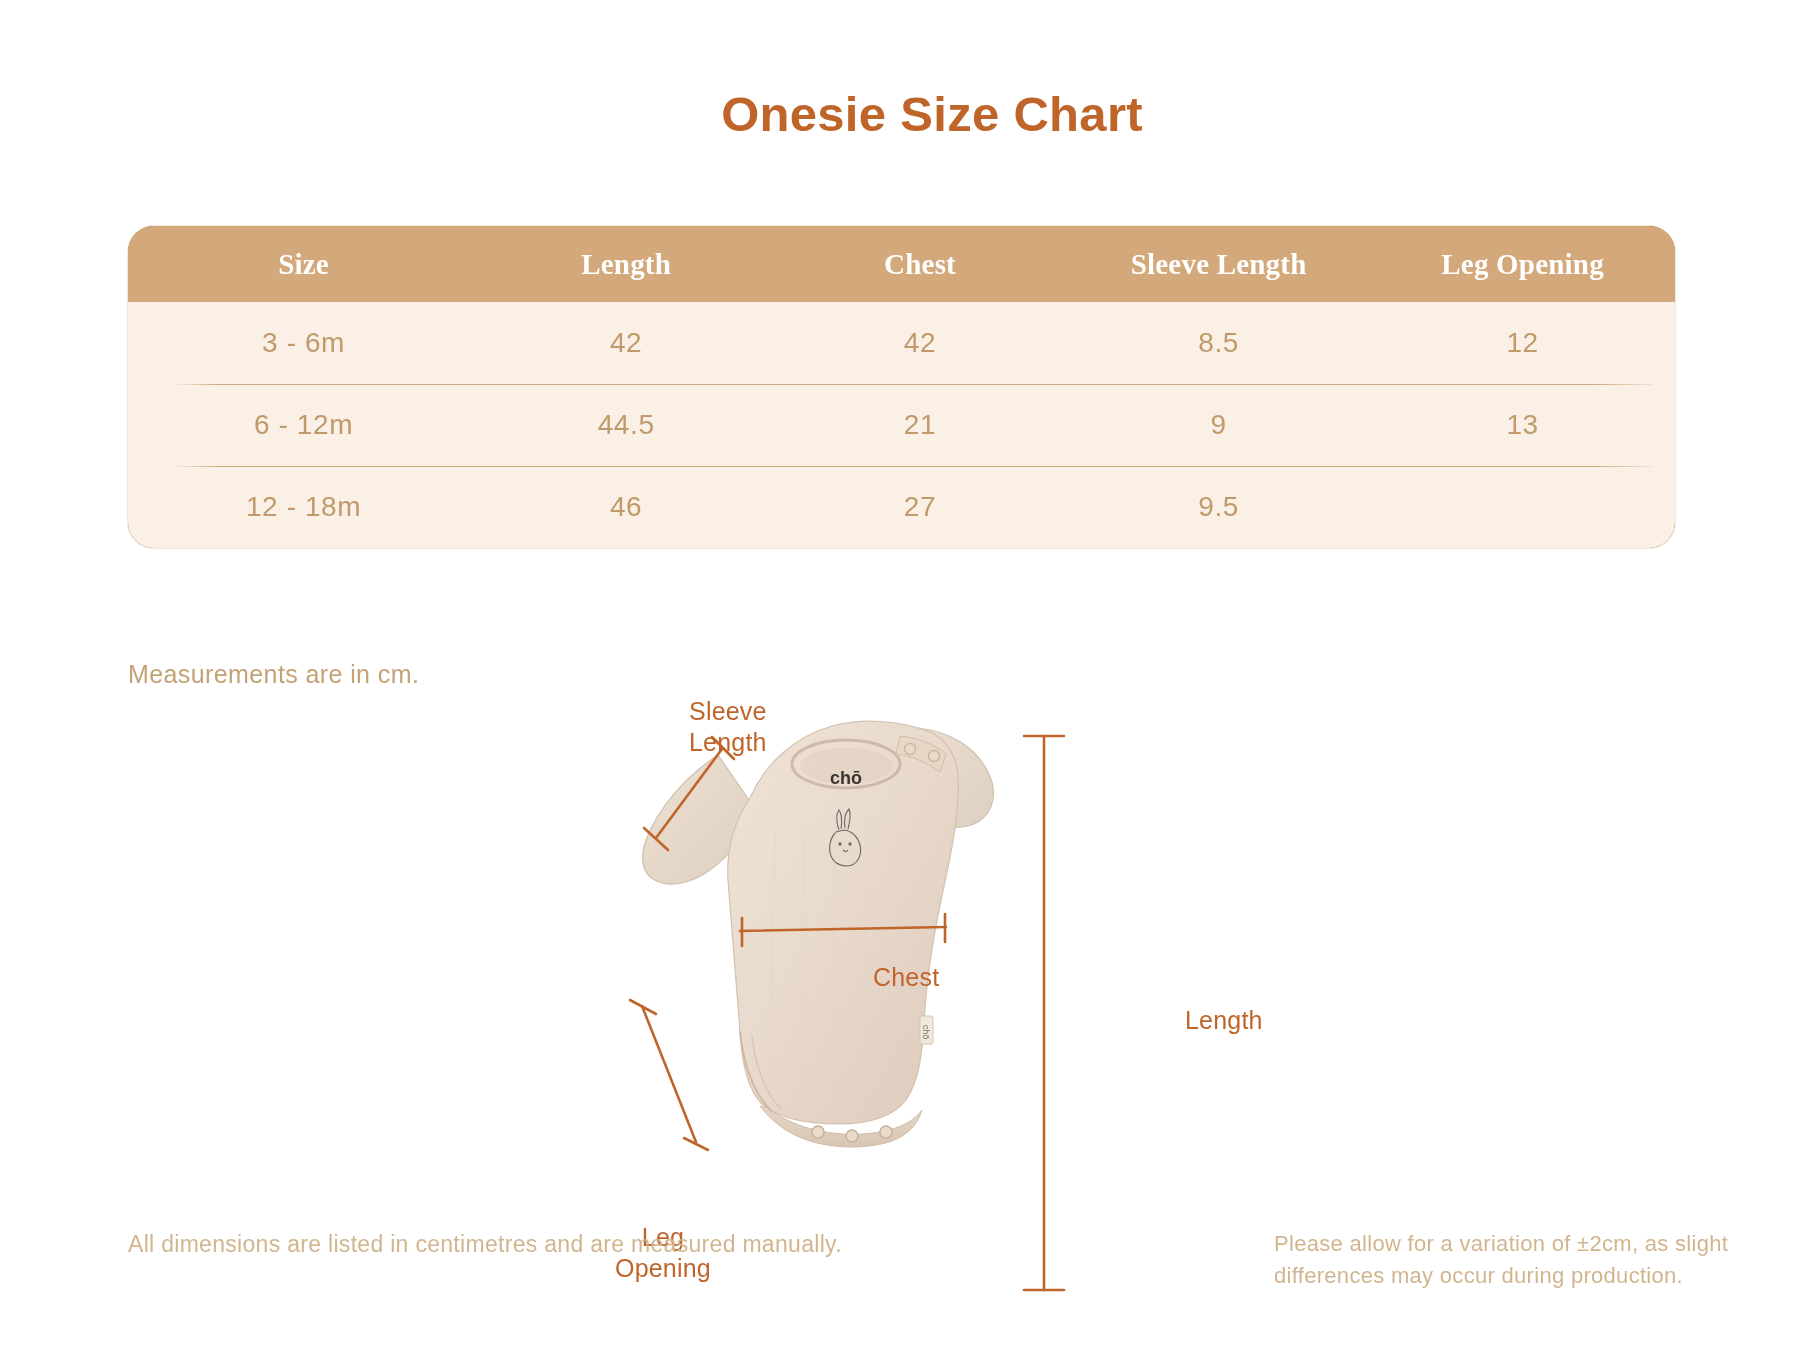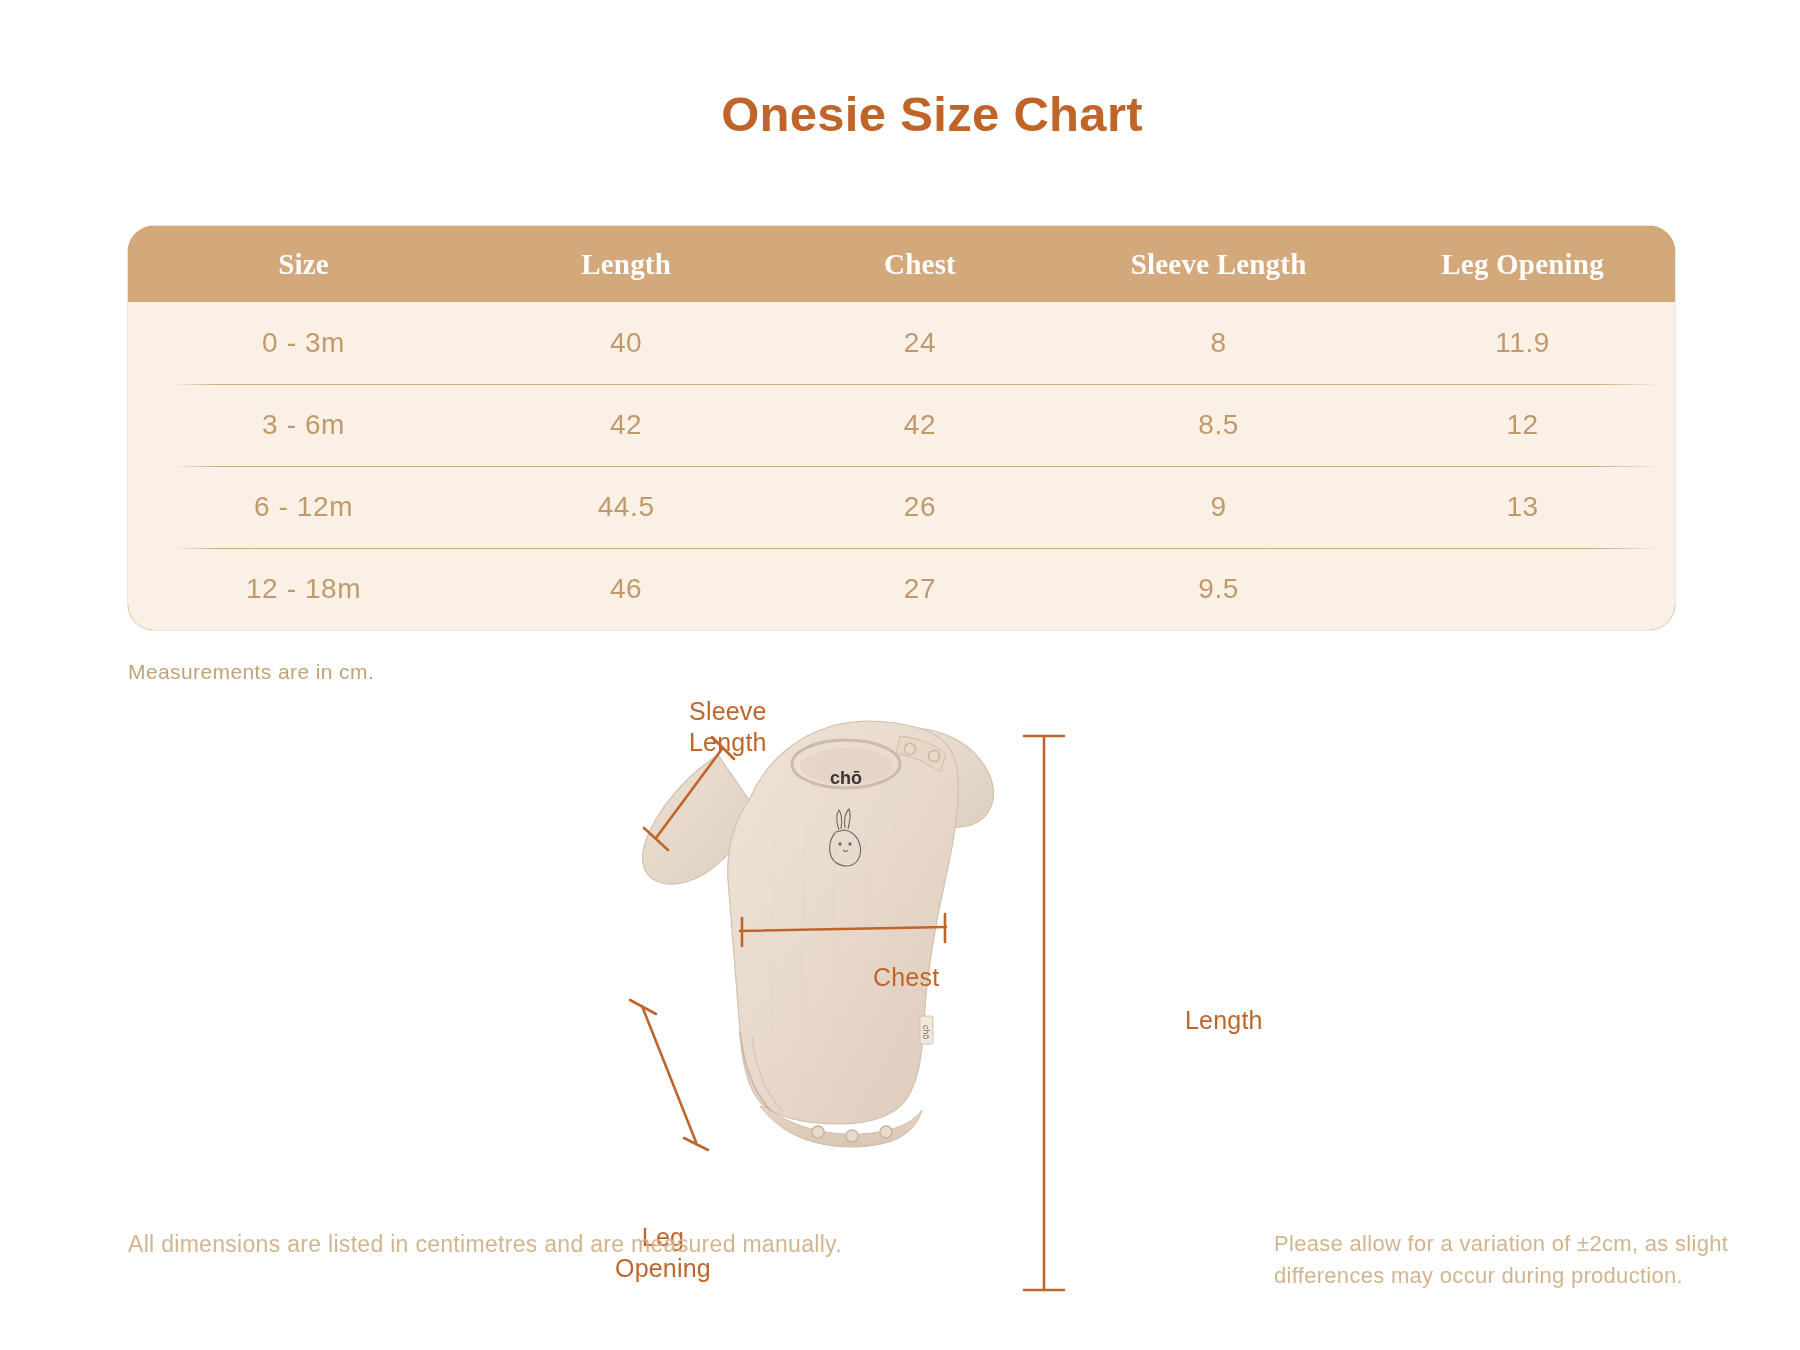--- a/index.html
+++ b/index.html
@@ -89,21 +89,21 @@
   .c1 { width: 19.0%; }
   .c2 { width: 19.0%; }
   .c3 { width: 19.6%; }
   .c4 { width: 19.7%; }
 
   
   .note-cm {
     position: absolute;
     left: 128px;
     top: 660px;
-    font-size: 21px;
+    font-size: 25px;
     color: #c4a276;
     letter-spacing: 0.4px;
   }
 
   
   .footer-left {
     position: absolute;
     left: 128px;
     top: 1228px;
     font-size: 23px;
@@ -154,40 +154,33 @@
   <div class="table-head">
     <div class="cell c0">Size</div>
     <div class="cell c1">Length</div>
     <div class="cell c2">Chest</div>
     <div class="cell c3">Sleeve Length</div>
     <div class="cell c4">Leg Opening</div>
   </div>
 
   <div class="table-body">
 
-    <div class="table-row">
-      <div class="cell c0">0 - 3m</div>
-      <div class="cell c1">40</div>
-      <div class="cell c2">24</div>
-      <div class="cell c3">8</div>
-      <div class="cell c4">11.9</div>
-    </div>
 
     <div class="table-row">
       <div class="cell c0">3 - 6m</div>
       <div class="cell c1">42</div>
       <div class="cell c2">42</div>
       <div class="cell c3">8.5</div>
       <div class="cell c4">12</div>
     </div>
 
     <div class="table-row">
       <div class="cell c0">6 - 12m</div>
       <div class="cell c1">44.5</div>
-      <div class="cell c2">26</div>
+      <div class="cell c2">21</div>
       <div class="cell c3">9</div>
       <div class="cell c4">13</div>
     </div>
 
     <div class="table-row">
       <div class="cell c0">12 - 18m</div>
       <div class="cell c1">46</div>
       <div class="cell c2">27</div>
       <div class="cell c3">9.5</div>
     </div>

